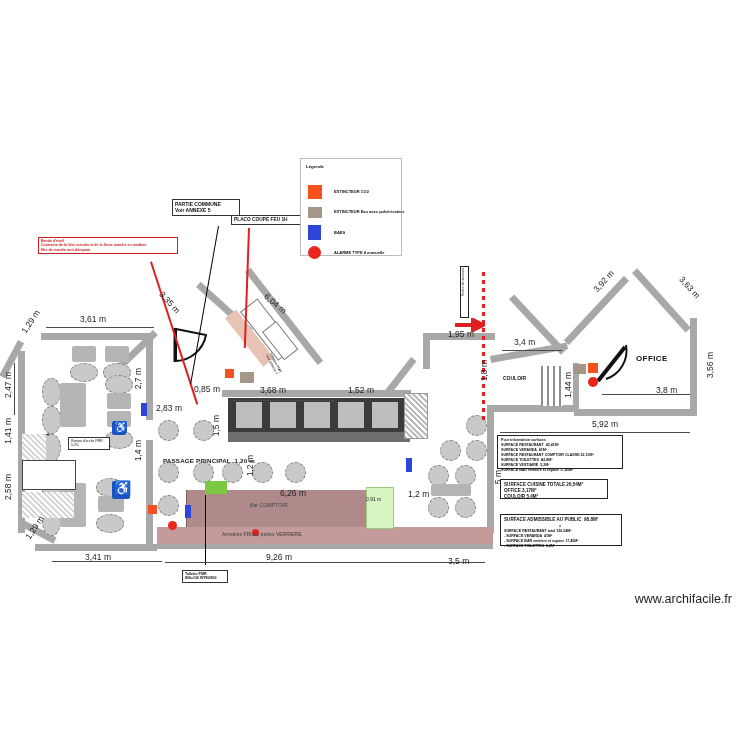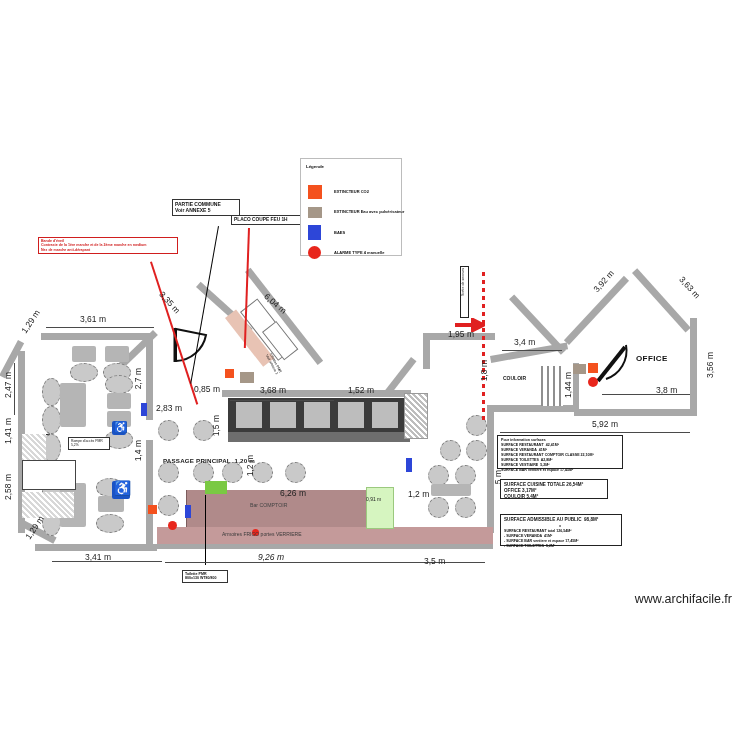--- a/index.html
+++ b/index.html
@@ -210,25 +210,25 @@
   <div class="t dim" style="left:194px;top:385px;">0,85 m</div>
   <div class="t dim vert" style="left:134px;top:440px;">1,4 m</div>
   <div class="t dim vert" style="left:212px;top:415px;">1,5 m</div>
   <div class="t dim vert" style="left:246px;top:455px;">1,2 m</div>
   <div class="t dim" style="left:164px;top:290px;transform:rotate(48deg);transform-origin:left top;">3,35 m</div>
   <div class="t dim" style="left:268px;top:292px;transform:rotate(40deg);transform-origin:left top;">6,04 m</div>
   <div class="dimline" style="left:230px;top:400px;width:104px;"></div>
   <div class="t dim" style="left:260px;top:386px;">3,68 m</div>
   <div class="t dim" style="left:348px;top:386px;">1,52 m</div>
   <div class="dimline" style="left:165px;top:562px;width:320px;"></div>
-  <div class="t dim" style="left:258px;top:553px;font-style:italic;">9,26 m</div>
+  <div class="t dim" style="left:266px;top:553px;">9,26 m</div>
   <div class="t dim" style="left:266px;top:489px;margin-left:14px;">6,26 m</div>
   <div class="t dim" style="left:366px;top:497px;font-size:5px;">0,91 m</div>
   <div class="t dim" style="left:408px;top:490px;">1,2 m</div>
-  <div class="t dim" style="left:424px;top:557px;">3,5 m</div>
+  <div class="t dim" style="left:448px;top:557px;">3,5 m</div>
   <div class="t dim vert" style="left:494px;top:470px;">5 m</div>
   <div class="t dim" style="left:448px;top:330px;">1,95 m</div>
   <div class="t dim vert" style="left:480px;top:360px;">1,8 m</div>
   <div class="dimline" style="left:502px;top:350px;width:60px;"></div>
   <div class="t dim" style="left:514px;top:338px;">3,4 m</div>
   <div class="t dim" style="left:592px;top:288px;transform:rotate(-48deg);transform-origin:left top;">3,92 m</div>
   <div class="t dim" style="left:684px;top:275px;transform:rotate(48deg);transform-origin:left top;">3,63 m</div>
   <div class="t dim vert" style="left:706px;top:352px;">3,56 m</div>
   <div class="t dim vert" style="left:564px;top:372px;">1,44 m</div>
   <div class="dimline" style="left:602px;top:394px;width:88px;"></div>

